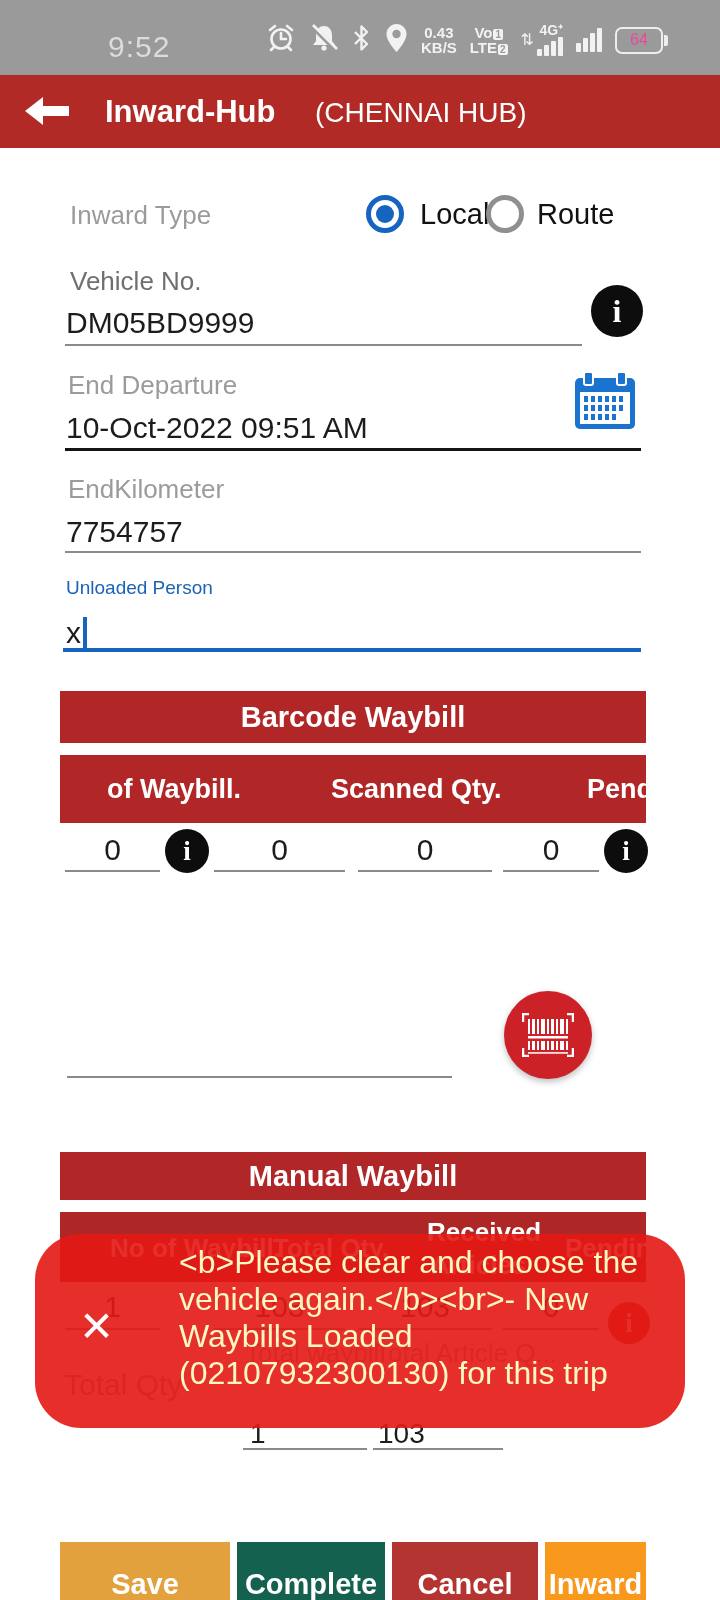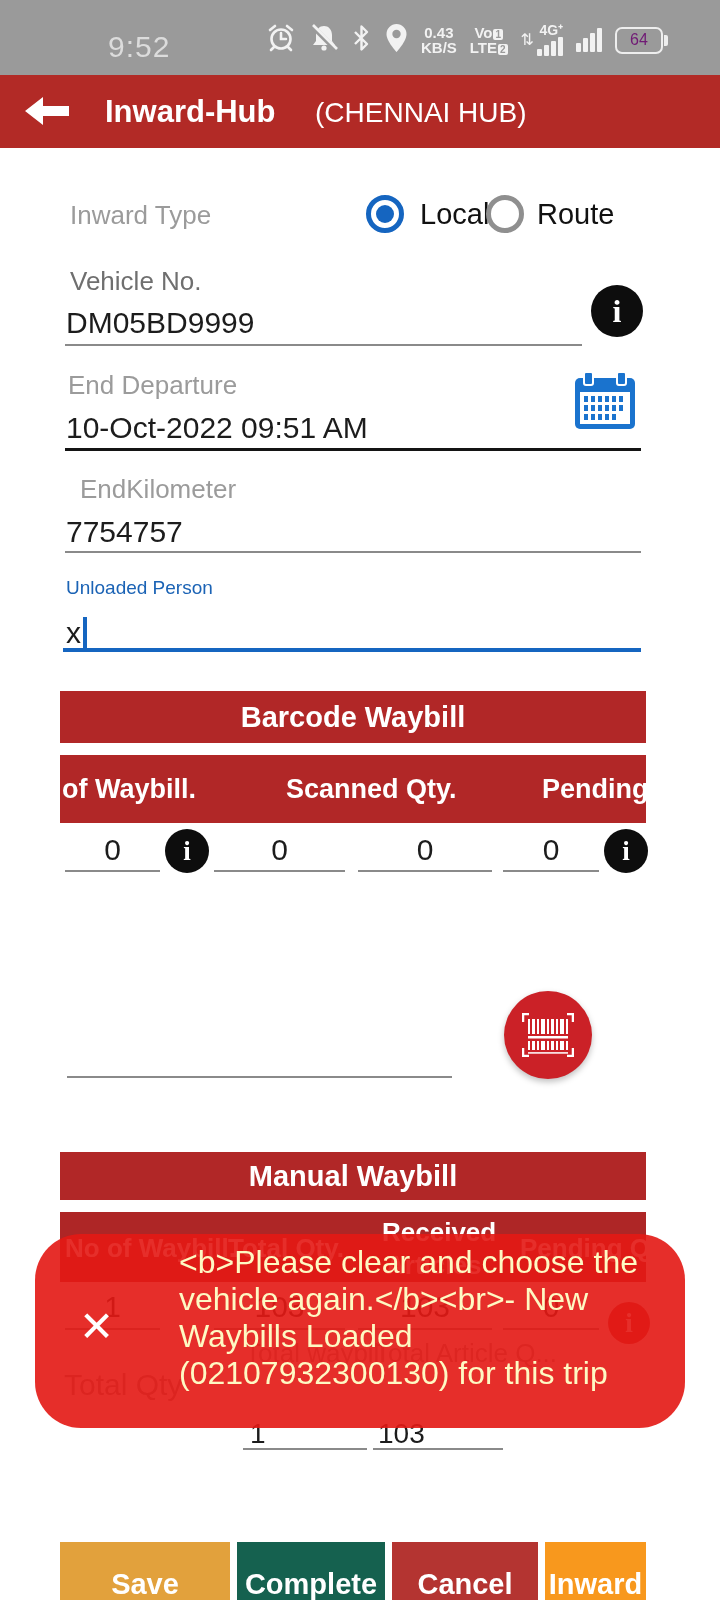--- a/index.html
+++ b/index.html
@@ -14,21 +14,21 @@
   
   .status-bar { left:0; top:0; width:720px; height:75px; background:#9a9a9a; }
   .status-time { left:108px; top:30px; font-size:30px; color:#dcdcdc; letter-spacing:1px; }
   .status-icons { right:52px; top:22px; height:36px; display:flex; align-items:center; gap:13px; color:#f2f2f2; }
   .sb-txt { font-size:15px; font-weight:bold; line-height:15px; text-align:center; color:#f2f2f2; }
   .sb-txt .sim { display:inline-block; background:#f2f2f2; color:#9a9a9a; font-size:10px; line-height:11px; padding:0 2px; border-radius:2px; margin-left:1px;}
   .bars { display:flex; align-items:flex-end; gap:2px; }
   .bars i { display:block; width:5px; background:#f2f2f2; border-radius:1px; }
   .updown { font-size:16px; line-height:16px; }
   .battery { display:flex; align-items:center; }
-  .battery .shell { width:48px; height:27px; border:2px solid #eee; border-radius:7px; display:flex; align-items:center; justify-content:center; font-size:16px; color:#701a75; }
+  .battery .shell { width:48px; height:27px; border:2px solid #eee; border-radius:7px; display:flex; align-items:center; justify-content:center; font-size:16px; color:#ec4899; }
   .battery .nub { width:4px; height:11px; background:#eee; border-radius:0 2px 2px 0; margin-left:1px; }
 
   
   .app-bar { left:0; top:75px; width:720px; height:73px; background:#b22a26; }
   .back-btn { left:24px; top:96px; width:46px; height:30px; cursor:pointer; }
   .app-title { left:105px; top:94px; font-size:31px; font-weight:bold; color:#fff; }
   .app-subtitle { left:315px; top:97px; font-size:28px; color:#fff; }
 
   
   .lbl { font-size:26px; color:#9b9b9b; }
@@ -46,21 +46,21 @@
     display:flex; align-items:center; justify-content:center;
     font-family:"Liberation Serif", serif; font-size:32px; font-weight:bold; cursor:pointer; }
   .info-dot.small { width:44px; height:44px; font-size:27px; }
   .info-dot.red { background:#c22a28; }
 
   .cursor-bar { display:inline-block; width:4px; height:32px; background:#1565c0; vertical-align:-6px; margin-left:2px; }
 
   .sec-bar { background:#b12727; color:#fff; font-weight:bold; font-size:29px;
     display:flex; align-items:center; justify-content:center; }
   .thead { background:#b12727; overflow:hidden; }
-  .th { position:absolute; color:#fff; font-weight:bold; font-size:27px; white-space:nowrap; }
+  .th { position:absolute; color:#fff; font-weight:bold; font-size:27px; white-space:nowrap;margin-left:45px; }
 
   .cell-val { position:absolute; font-size:30px; color:#1c1c1c; text-align:center; }
 
   .scan-btn { width:88px; height:88px; border-radius:50%; background:#cb2127;
     display:flex; align-items:center; justify-content:center; cursor:pointer;
     box-shadow:0 3px 6px rgba(0,0,0,0.25); }
 
   
   .toast { left:35px; top:1234px; width:650px; height:194px; border-radius:46px;
     background:rgba(228,25,21,0.91); z-index:10; }
@@ -184,21 +184,21 @@
           <rect x="17" y="42" width="4" height="6"></rect>
           <rect x="24" y="42" width="4" height="6"></rect>
           <rect x="31" y="42" width="4" height="6"></rect>
           <rect x="38" y="42" width="4" height="6"></rect>
         </g>
       </svg>
   </div>
   <div class="abs val" style="left:66px; top:411px;">10-Oct-2022 09:51 AM</div>
   <div class="abs" style="left:65px; top:448px; width:576px; height:3px; background:#141414;"></div>
 
-  <div class="abs lbl" style="left:80px; top:474px;">EndKilometer</div>
+  <div class="abs lbl" style="left:68px; top:474px;">EndKilometer</div>
   <div class="abs val" style="left:66px; top:515px;">7754757</div>
   <div class="abs uline" style="left:65px; top:551px; width:576px;"></div>
 
   <div class="abs" style="left:66px; top:577px; font-size:19px; color:#1b63b5;">Unloaded Person</div>
   <div class="abs val" style="left:66px; top:616px;"><span>x</span><span class="cursor-bar"></span></div>
   <div class="abs" style="left:63px; top:648px; width:578px; height:4px; background:#1565c0;"></div>
 
   <div class="abs sec-bar" style="left:60px; top:691px; width:586px; height:52px;">Barcode Waybill</div>
   <div class="abs thead" style="left:60px; top:755px; width:586px; height:68px;">
     <span class="th" style="left:2px; top:19px;">of Waybill.</span>

